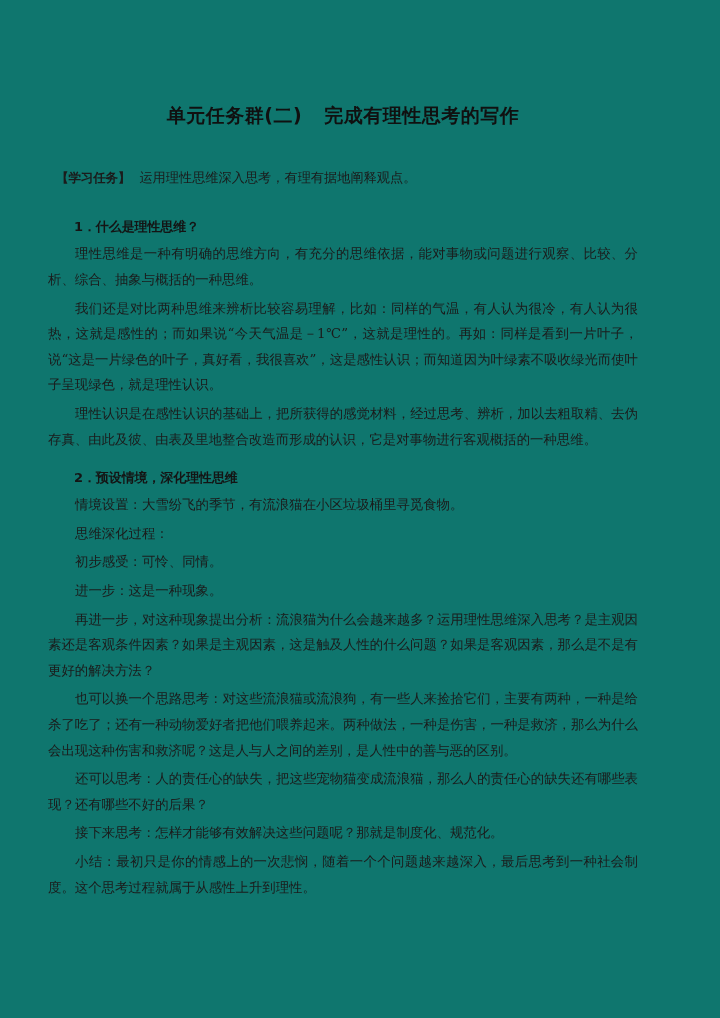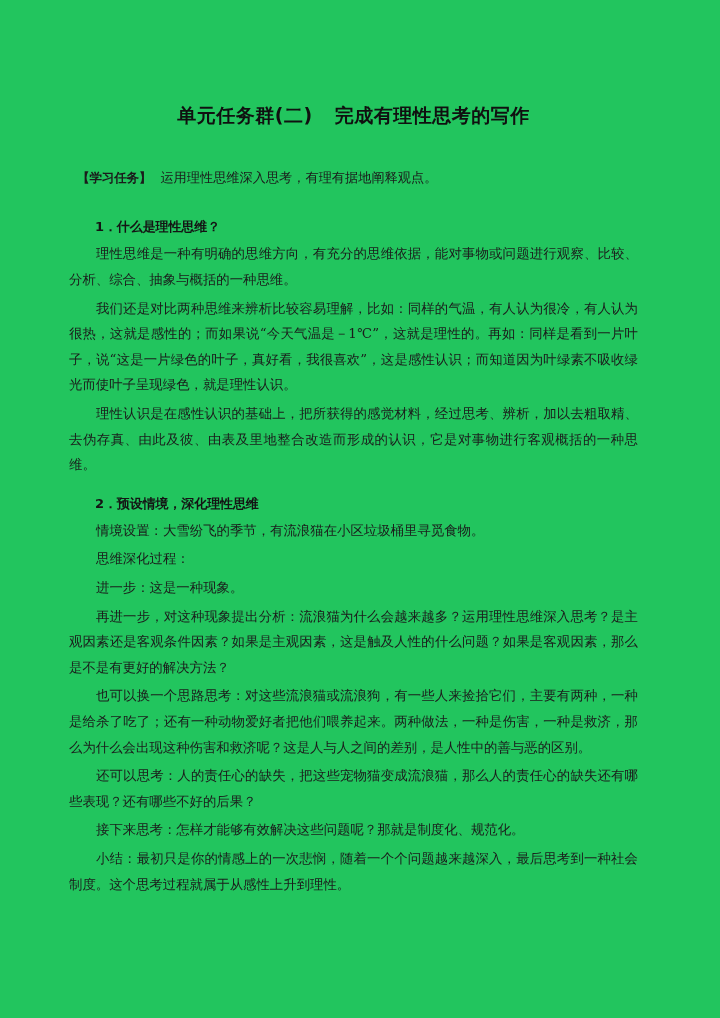--- a/index.html
+++ b/index.html
@@ -11,23 +11,23 @@
     width: 720px;
     height: 1018px;
     overflow: hidden;
     font-family: "DejaVu Serif", "Liberation Serif", serif;
     color: #1b1b1b;
   }
   .page {
     position: relative;
     width: 720px;
     height: 1018px;
-    background: #22c55e;
+    background: #0f766e;
     box-sizing: border-box;
-    padding: 0 82px 0 69px;
+    padding: 0 82px 0 48px;
   }
   .doc-title {
     text-align: center;
     font-family: "DejaVu Sans", "Liberation Sans", sans-serif;
     font-weight: bold;
     font-size: 19px;
     letter-spacing: 0.5px;
     color: #101010;
     margin: 0;
     padding-top: 103px;
@@ -109,20 +109,21 @@
 
 
   <h3 class="sec-heading">1．什么是理性思维？</h3>
   <p class="body-par first">理性思维是一种有明确的思维方向，有充分的思维依据，能对事物或问题进行观察、比较、分析、综合、抽象与概括的一种思维。</p>
   <p class="body-par">我们还是对比两种思维来辨析比较容易理解，比如：同样的气温，有人认为很冷，有人认为很热，这就是感性的；而如果说“今天气温是－1℃”，这就是理性的。再如：同样是看到一片叶子，说“这是一片绿色的叶子，真好看，我很喜欢”，这是感性认识；而知道因为叶绿素不吸收绿光而使叶子呈现绿色，就是理性认识。</p>
   <p class="body-par">理性认识是在感性认识的基础上，把所获得的感觉材料，经过思考、辨析，加以去粗取精、去伪存真、由此及彼、由表及里地整合改造而形成的认识，它是对事物进行客观概括的一种思维。</p>
 
   <h3 class="sec-heading tight">2．预设情境，深化理性思维</h3>
   <p class="body-par first">情境设置：大雪纷飞的季节，有流浪猫在小区垃圾桶里寻觅食物。</p>
   <p class="body-par">思维深化过程：</p>
+  <p class="body-par">初步感受：可怜、同情。</p>
   <p class="body-par">进一步：这是一种现象。</p>
   <p class="body-par">再进一步，对这种现象提出分析：流浪猫为什么会越来越多？运用理性思维深入思考？是主观因素还是客观条件因素？如果是主观因素，这是触及人性的什么问题？如果是客观因素，那么是不是有更好的解决方法？</p>
   <p class="body-par">也可以换一个思路思考：对这些流浪猫或流浪狗，有一些人来捡拾它们，主要有两种，一种是给杀了吃了；还有一种动物爱好者把他们喂养起来。两种做法，一种是伤害，一种是救济，那么为什么会出现这种伤害和救济呢？这是人与人之间的差别，是人性中的善与恶的区别。</p>
   <p class="body-par">还可以思考：人的责任心的缺失，把这些宠物猫变成流浪猫，那么人的责任心的缺失还有哪些表现？还有哪些不好的后果？</p>
   <p class="body-par">接下来思考：怎样才能够有效解决这些问题呢？那就是制度化、规范化。</p>
   <p class="body-par">小结：最初只是你的情感上的一次悲悯，随着一个个问题越来越深入，最后思考到一种社会制度。这个思考过程就属于从感性上升到理性。</p>
 
 </div>
 
 </body></html>

